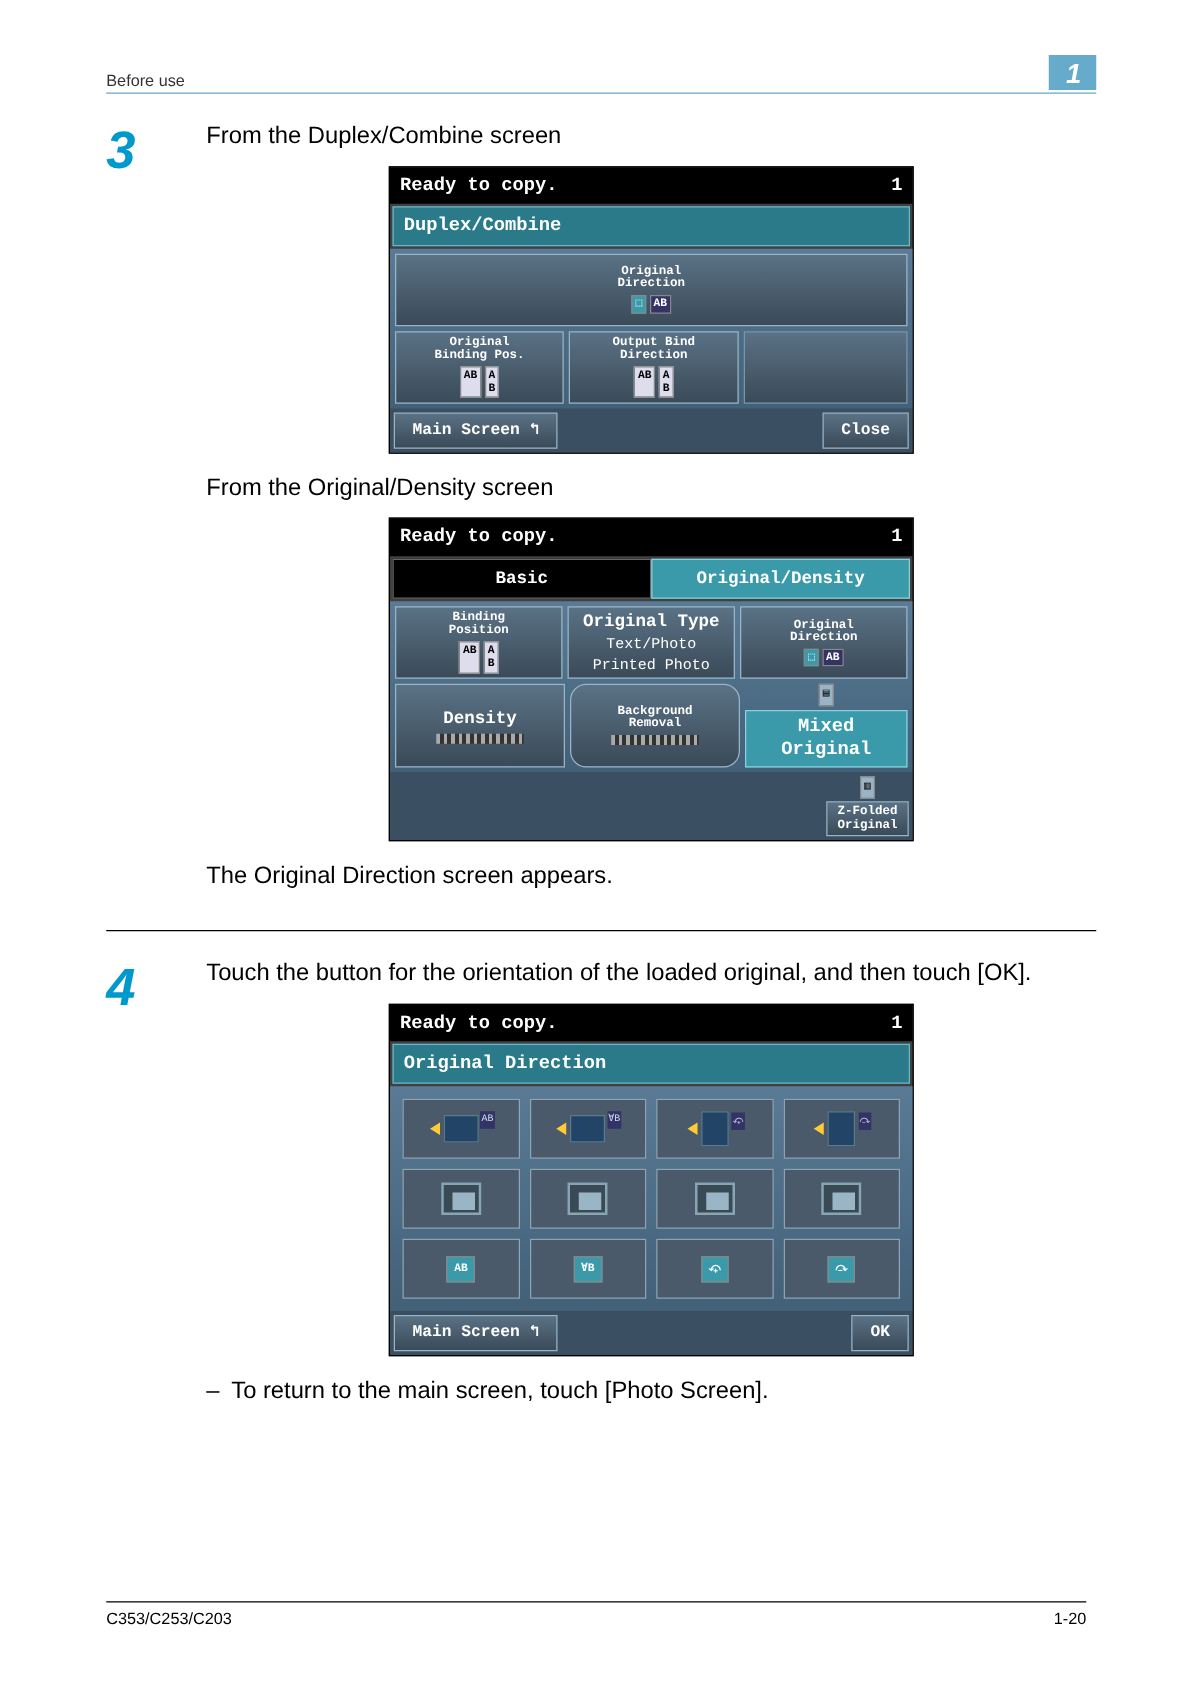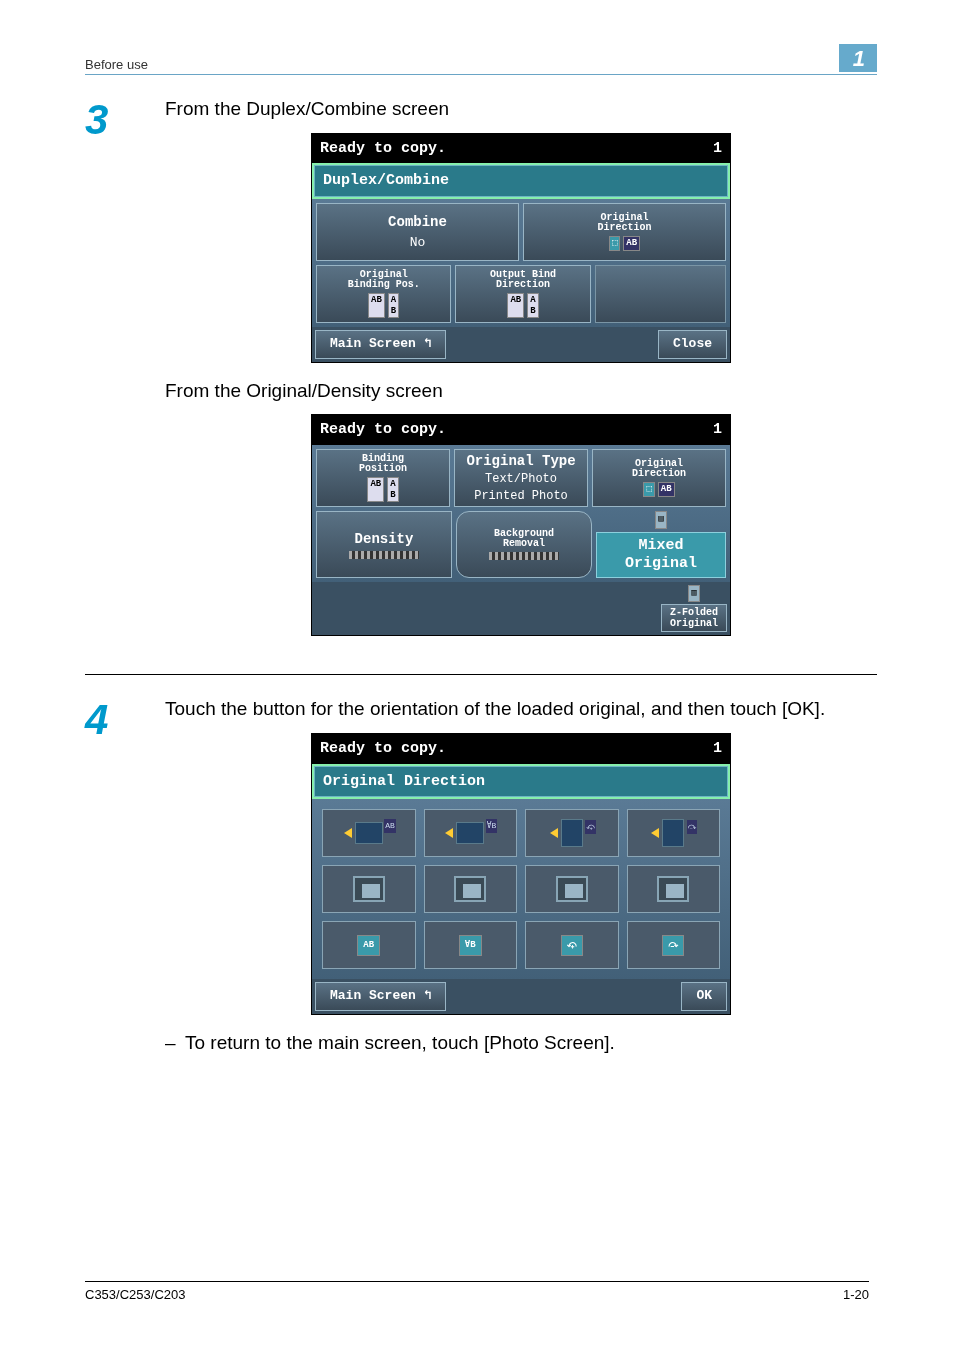--- a/index.html
+++ b/index.html
@@ -54,21 +54,21 @@
   .step-body {
     flex: 1;
     font-size: 19px;
     line-height: 1.45;
     color: #000;
   }
   .step-body p { margin-bottom: 6px; }
   .screenshot {
     margin: 10px auto 14px auto;
     width: 420px;
-    background: #86efac;
+    background: #404040;
     border: 1px solid #000;
     font-family: "Courier New", monospace;
     color: #fff;
   }
   .ss-status {
     background: #000;
     color: #fff;
     font-size: 15px;
     padding: 4px 8px;
     display: flex;
@@ -236,24 +236,20 @@
 
       <div class="screenshot">
         <div class="ss-status">
           <span>Ready to copy.</span>
           <span>1</span>
         </div>
         <div class="ss-title">Duplex/Combine</div>
         <div class="ss-body">
           <div class="ss-row">
             <div class="ss-btn">
-              <span class="btn-mid">Combine</span>
-              <span class="v">No</span>
-            </div>
-            <div class="ss-btn">
               <span class="small-label" style="white-space:pre">Original
 Direction</span>
               <div class="ic-row">
                 <span class="abic" style="background:#3a9aaa;color:#fff;">⬚</span>
                 <span class="abic" style="background:#336;color:#fff;">AB</span>
               </div>
             </div>
           </div>
           <div class="ss-row">
             <div class="ss-btn">
@@ -284,20 +280,24 @@
         </div>
       </div>
 
       <p>From the Original/Density screen</p>
 
       <div class="screenshot">
         <div class="ss-status">
           <span>Ready to copy.</span>
           <span>1</span>
         </div>
+        <div class="ss-tabs">
+          <div class="ss-tab dark">Basic</div>
+          <div class="ss-tab teal">Original/Density</div>
+        </div>
         <div class="ss-body">
           <div class="ss-row">
             <div class="ss-btn">
               <span class="small-label" style="white-space:pre">Binding
 Position</span>
               <div class="ic-row">
                 <span class="abic">AB</span>
                 <span class="abic">A<br>B</span>
               </div>
             </div>
@@ -335,20 +335,21 @@
         </div>
         <div class="ss-footer" style="justify-content:flex-end;">
           <div style="display:flex;flex-direction:column;align-items:center;gap:2px;">
             <span class="abic" style="background:#99b5c5;">▥</span>
             <span class="ss-fbtn small" style="font-size:10px;padding:2px 8px;line-height:1.1;white-space:pre">Z-Folded
 Original</span>
           </div>
         </div>
       </div>
 
+      <p>The Original Direction screen appears.</p>
     </div>
   </div>
 
   <hr class="hr">
 
   <div class="step">
     <div class="step-num">4</div>
     <div class="step-body">
       <p>Touch the button for the orientation of the loaded original, and then touch [OK].</p>
 

